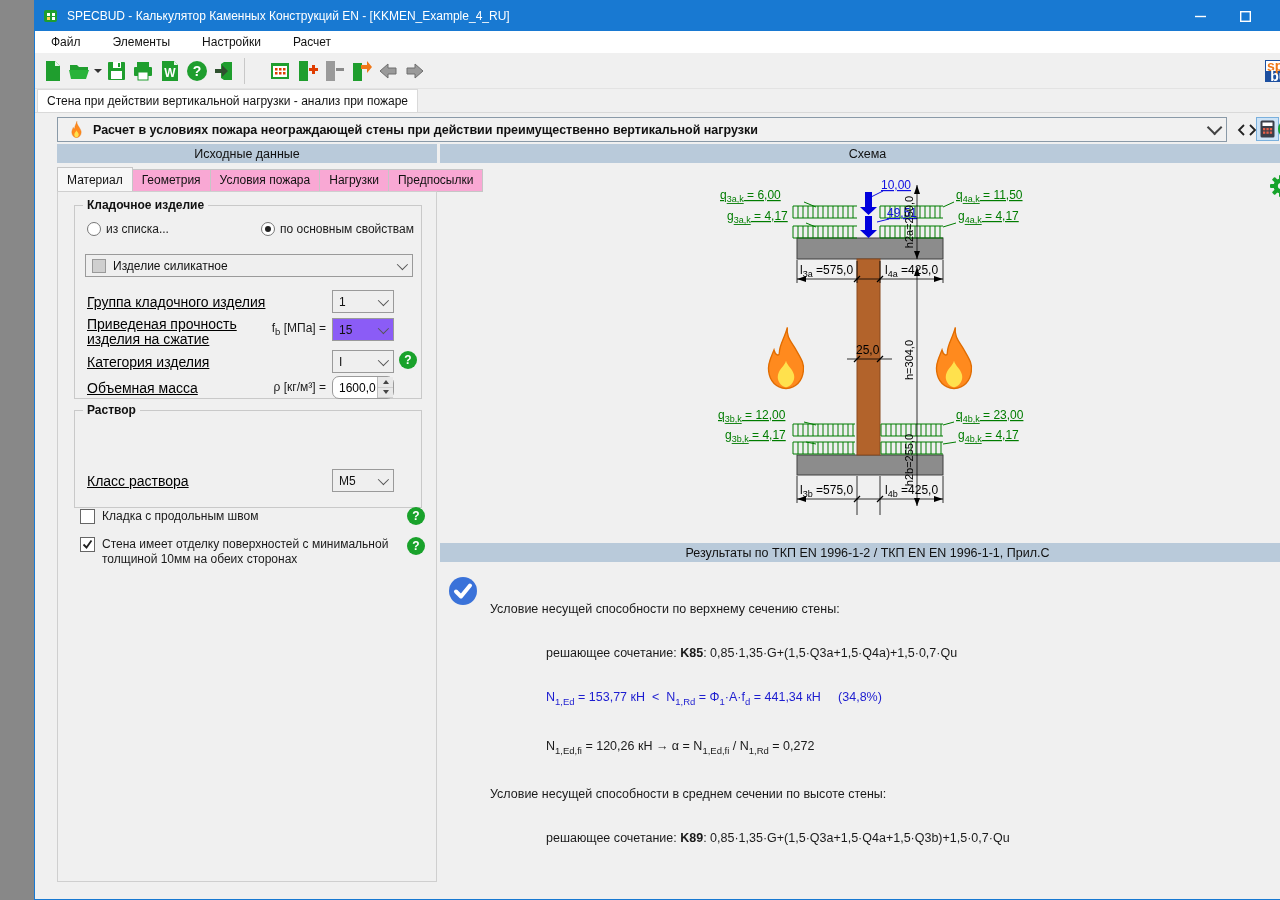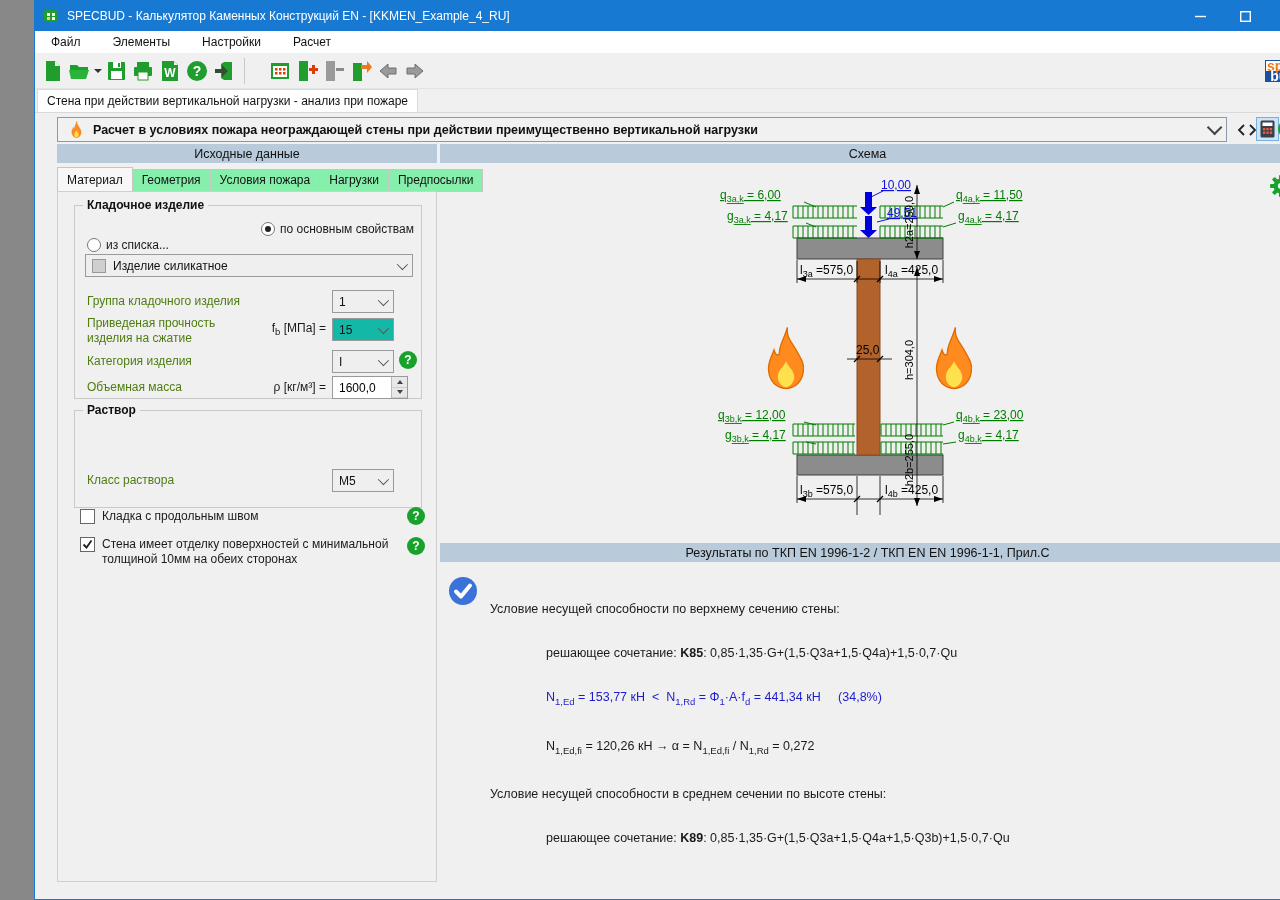--- a/index.html
+++ b/index.html
@@ -41,34 +41,34 @@
   .qhelp{display:inline-flex;width:18px;height:18px;border-radius:50%;background:#19a22b;color:#fff;font-weight:bold;
     font-size:12px;align-items:center;justify-content:center;}
   .qhelp-top{position:absolute;left:1243px;top:119px;}
   
   .phead{position:absolute;height:19px;background:#b9cada;display:flex;align-items:center;justify-content:center;
     font-size:12.5px;color:#111;}
   .phead.left{left:22px;top:143px;width:380px;}
   .phead.right{left:405px;top:143px;width:855px;}
   
   .ltabs{position:absolute;left:22px;top:167px;display:flex;align-items:flex-end;height:24px;}
-  .ltab{padding:3px 9px 4px 9px;font-size:12px;color:#111;background:#86efac;border:1px solid #c6c6c6;border-left:none;}
+  .ltab{padding:3px 9px 4px 9px;font-size:12px;color:#111;background:#f9a8d4;border:1px solid #c6c6c6;border-left:none;}
   .ltab:first-child{border-left:1px solid #c6c6c6;}
   .ltab.active{background:#f7f7f7;padding-top:5px;border-bottom:1px solid #f7f7f7;}
   .lbody{position:absolute;left:22px;top:190px;width:380px;height:691px;background:#f0f0f0;
     border:1px solid #cfcfcf;box-sizing:border-box;}
   .group{position:absolute;border:1px solid #c9c9c9;}
   .group .legend{position:absolute;top:-8px;left:8px;background:#f0f0f0;padding:0 4px;font-weight:bold;font-size:12px;color:#111;}
-  .flabel{position:absolute;font-size:12px;color:#4d7c0f;}
+  .flabel{position:absolute;font-size:14px;color:#000000;text-decoration:underline;}
   .radio{position:absolute;display:flex;align-items:center;font-size:12px;color:#1a1a1a;}
   .radio .rc{width:12px;height:12px;border:1px solid #777;border-radius:50%;background:#fff;margin-right:5px;position:relative;}
   .radio.sel .rc:after{content:"";position:absolute;left:3px;top:3px;width:6px;height:6px;border-radius:50%;background:#222;}
   .combo{position:absolute;height:23px;background:#efefef;border:1px solid #9a9a9a;box-sizing:border-box;
     display:flex;align-items:center;font-size:12px;color:#111;padding-left:6px;}
-  .combo.white{background:#14b8a6;gap:14px;}
+  .combo.white{background:#8b5cf6;gap:14px;}
   .combo .cc{margin-left:auto;margin-right:7px;width:7px;height:7px;border-right:1.6px solid #555;border-bottom:1.6px solid #555;transform:rotate(45deg) translateY(-2px);}
   .combo .sq{width:12px;height:12px;border:1px solid #999;background:#cfcfcf;margin-right:7px;}
   .spin{position:absolute;height:23px;background:#fff;border:1px solid #9a9a9a;box-sizing:border-box;display:flex;align-items:center;font-size:12px;padding-left:6px;}
   .spin .btns{margin-left:auto;display:flex;flex-direction:column;width:15px;height:100%;border-left:1px solid #bbb;}
   .spin .sb{flex:1;background:#e8e8e8;display:flex;align-items:center;justify-content:center;border-bottom:1px solid #cfcfcf;}
   .tri-u{width:0;height:0;border-left:3px solid transparent;border-right:3px solid transparent;border-bottom:4px solid #444;}
   .tri-d{width:0;height:0;border-left:3px solid transparent;border-right:3px solid transparent;border-top:4px solid #444;}
   .sym{position:absolute;font-size:12px;color:#1a1a1a;text-align:right;}
   .chk{position:absolute;display:flex;align-items:flex-start;font-size:12px;color:#1a1a1a;}
   .chk .box{width:13px;height:13px;border:1px solid #666;background:#fff;margin-right:7px;flex:none;display:flex;align-items:center;justify-content:center;}
@@ -288,21 +288,21 @@
     <div class="ltab">Геометрия</div>
     <div class="ltab">Условия пожара</div>
     <div class="ltab">Нагрузки</div>
     <div class="ltab">Предпосылки</div>
   </div>
 
   <div class="lbody">
 
     <div class="group" style="left:16px;top:13px;width:346px;height:192px;">
       <span class="legend">Кладочное изделие</span>
-      <div class="radio" style="left:12px;top:32px;text-align:right;">
+      <div class="radio" style="left:12px;top:16px;text-align:right;">
           <span class="rc"></span>
           <span>из списка...</span>
         </div>
       <div class="radio sel" style="left:186px;top:16px;">
           <span class="rc"></span>
           <span>по основным свойствам</span>
         </div>
       <div class="combo" style="left:10px;top:48px;width:328px;">
           <span class="sq"></span>
           <span>Изделие силикатное</span>
@@ -325,21 +325,21 @@
 
       <span class="flabel" style="left:12px;top:148px;">Категория изделия</span>
       <div class="combo" style="left:257px;top:144px;width:62px;">
           <span>I</span>
           <span class="cc"></span>
         </div>
       <span class="qhelp" style="position:absolute;left:324px;top:145px;">?</span>
 
       <span class="flabel" style="left:12px;top:174px;">Объемная масса</span>
       <span class="sym" style="left:177px;top:174px;width:74px;">ρ [кг/м³] =</span>
-      <div class="spin" style="left:257px;top:170px;width:76px;">
+      <div class="spin" style="left:257px;top:170px;width:62px;border-radius:7px;">
           <span>1600,0</span>
         <span class="btns">
             <span class="sb">
               <span class="tri-u"></span>
             </span>
             <span class="sb">
               <span class="tri-d"></span>
             </span>
           </span>
       </div>

